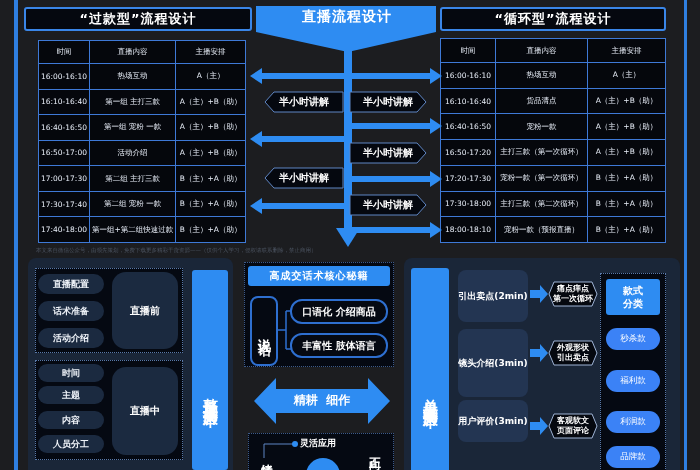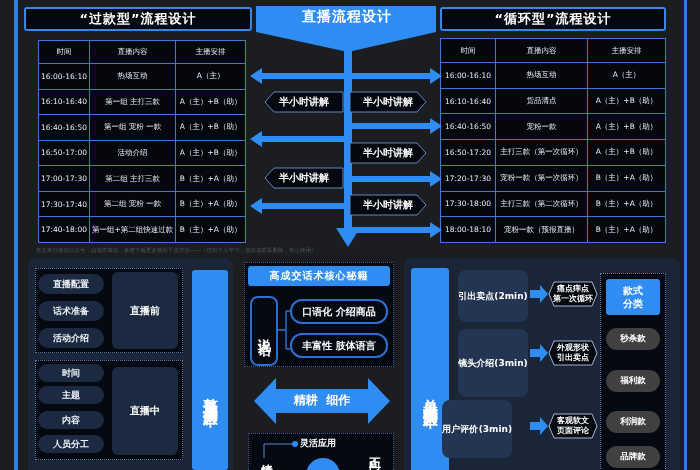--- a/index.html
+++ b/index.html
@@ -15,38 +15,38 @@
   .funnel-text { position: absolute; left: 256px; top: 8px; width: 182px; height: 22px; text-align: center;
     font-size: 14px; font-weight: bold; letter-spacing: 1px; }
   .hlabel { position: absolute; height: 22px; font-size: 10px; font-weight: bold; display: flex; align-items: center; justify-content: center; }
   .hlabel svg { position: absolute; left: 0; top: 0; }
   .hlabel span { position: relative; }
   .watermark { position: absolute; left: 36px; top: 247px; font-size: 5.5px; color: #4b5360; white-space: nowrap; }
   .panel { position: absolute; background: #1a2638; border-radius: 8px; }
   .dotbox { position: absolute; border: 1.5px dotted #5878a8; background: #050912; }
   .pill { position: absolute; background: #1b2a40; border-radius: 12px; font-size: 9px; font-weight: bold;
     display: flex; align-items: center; justify-content: center; color: #eef2f8; }
-  .bigbox { position: absolute; background: #1b2a40; border-radius: 6px; font-size: 10px; font-weight: bold;
+  .bigbox { position: absolute; background: #1b2a40; border-radius: 14px; font-size: 10px; font-weight: bold;
     display: flex; align-items: center; justify-content: center; }
   .vbar { position: absolute; background: #2e8cf2; border-radius: 3px; display: flex; align-items: center; justify-content: center;
     font-size: 15px; font-weight: bold; writing-mode: vertical-rl; letter-spacing: 3px; }
   .secret-title { position: absolute; left: 248px; top: 266px; width: 142px; height: 20px; background: #2e8cf2; border-radius: 3px;
     font-size: 10px; font-weight: bold; display: flex; align-items: center; justify-content: center; letter-spacing: 1px; }
   .outline-pill { position: absolute; border: 2px solid #2e6fd0; border-radius: 12px; background: #050912;
     font-size: 10px; font-weight: bold; display: flex; align-items: center; justify-content: center; }
   .step { position: absolute; background: #233552; border-radius: 8px; font-size: 9px; font-weight: bold;
     display: flex; flex-direction: row; align-items: center; justify-content: center; line-height: 14px; }
   .hexlabel { position: absolute; width: 50px; height: 26px; font-size: 8px; font-weight: bold; line-height: 10px;
     display: flex; flex-direction: column; align-items: center; justify-content: center; }
   .hexlabel svg { position: absolute; left: 0; top: 0; }
   .hexlabel span { position: relative; }
   .cat-title { position: absolute; left: 606px; top: 279px; width: 54px; height: 36px; background: #2e8cf2; border-radius: 3px;
     font-size: 10px; font-weight: bold; display: flex; flex-direction: column; align-items: center; justify-content: center; line-height: 13px; }
-  .cat-pill { position: absolute; left: 606px; width: 54px; height: 22px; background: #404040; border-radius: 11px;
-    font-size: 8.5px; font-weight: bold; display: flex; align-items: center; justify-content: center; }
+  .cat-pill { position: absolute; left: 606px; width: 54px; height: 22px; background: #3b82f6; border-radius: 11px;
+    font-size: 8.5px; font-weight: normal; display: flex; align-items: center; justify-content: center; }
 </style>
 </head>
 <body>
 
 <div class="frame" style="left:14px; top:-4px; width:4px; height:480px; border:none; background:#2f7fe0;"></div>
 <div class="frame" style="left:684px; top:-4px; width:3px; height:480px; border:none; background:#2f7fe0;"></div>
 
 <div class="title-box" style="left:24px; top:7px; width:228px;text-align:center;">“过款型”流程设计</div>
 <table class="sched" style="left:38px; top:40px; width:208px; height:203px;">
   <tbody>
@@ -249,21 +249,21 @@
 <div class="vbar" style="left:411px; top:268px; width:38px; height:205px; padding-top:50px;">单品直播脚本</div>
 
 <div class="step" style="left:458px; top:270px; width:70px; height:52px;">
   <span>引出卖点</span>
   <span>(2min)</span>
 </div>
 <div class="step" style="left:458px; top:329px; width:70px; height:68px;">
   <span>镜头介绍</span>
   <span>(3min)</span>
 </div>
-<div class="step" style="left:442px; top:400px; width:70px; height:58px;justify-content:space-between;">
+<div class="step" style="left:458px; top:400px; width:70px; height:42px;">
   <span>用户评价</span>
   <span>(3min)</span>
 </div>
 
 <svg class="abs" style="left:528px; top:282px;" width="22" height="160">
   <polygon points="2,8 12,8 12,3 20,12 12,21 12,16 2,16" fill="#2e8cf2"></polygon>
   <polygon points="2,67 12,67 12,62 20,71 12,80 12,75 2,75" fill="#2e8cf2"></polygon>
   <polygon points="2,140 12,140 12,135 20,144 12,153 12,148 2,148" fill="#2e8cf2"></polygon>
 </svg>
 

